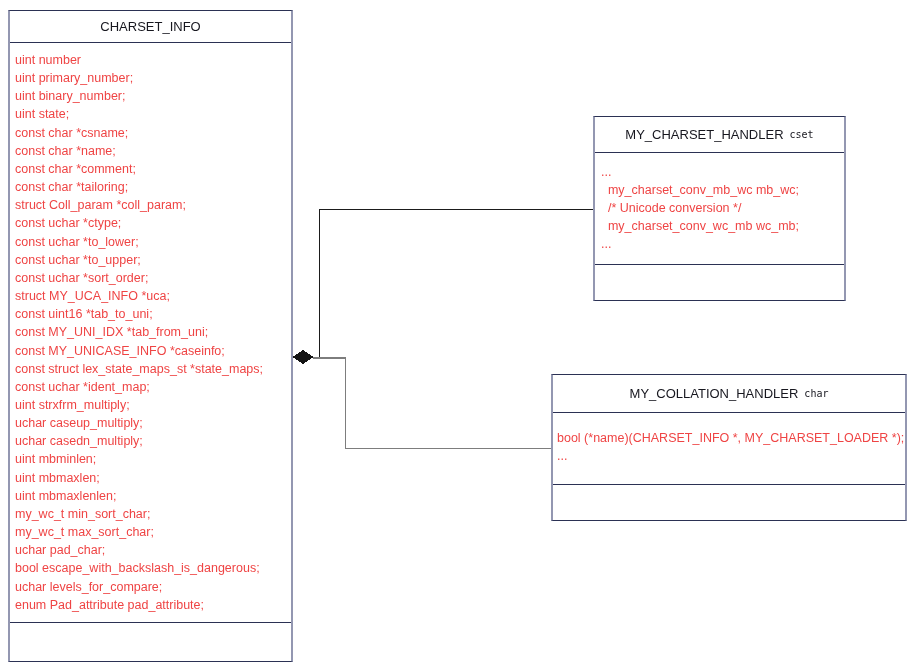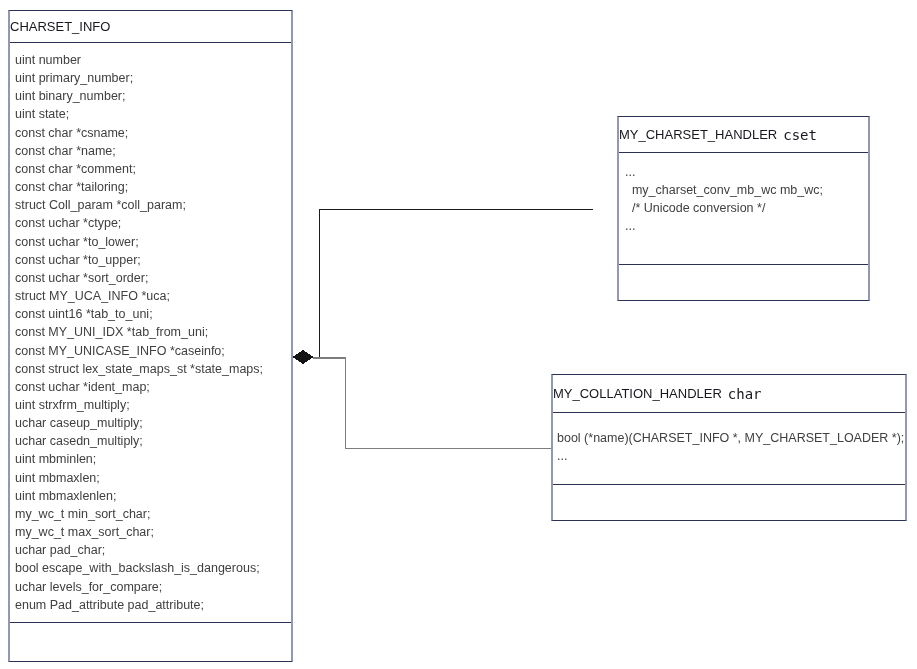--- a/index.html
+++ b/index.html
@@ -33,47 +33,48 @@
     border-right: 2.4px solid #9397b1;
     display: flex;
     flex-direction: column;
     overflow: hidden;
   }
   .uml-title {
     box-sizing: border-box;
     border-bottom: 1.4px solid #2b3154;
     display: flex;
     align-items: center;
+    justify-content: center;
     font-size: 13px;
     color: #17171f;
     white-space: pre;
     flex: none;
   }
   .uml-title .member-name {
     font-family: "DejaVu Sans Mono", "Liberation Mono", monospace;
-    font-size: 14px;
+    font-size: 10px;
   }
   .uml-title .member-name:not(:empty) { margin-left: 6px; }
   .uml-fields {
     box-sizing: border-box;
     border-bottom: 1.4px solid #2b3154;
-    color: #404040;
+    color: #ef4444;
     font-size: 12.5px;
     line-height: 18.15px;
     white-space: pre;
     flex: none;
     overflow: hidden;
   }
   .uml-empty { flex: 1 1 auto; }
 
   #box-charset { left: 8px;   top: 10px;  width: 285px; height: 652px; }
   #box-charset .uml-title  { height: 32px; }
   #box-charset .uml-fields { height: 580px; padding: 8px 2px 0 5px; }
 
-  #box-cset { left: 593px; top: 116px; width: 253px; height: 185px; margin-left: 24px; }
+  #box-cset { left: 593px; top: 116px; width: 253px; height: 185px; }
   #box-cset .uml-title  { height: 36px; }
   #box-cset .uml-fields { height: 112px; padding: 10px 2px 0 6px; line-height: 18px; }
 
   #box-coll { left: 551px; top: 374px; width: 356px; height: 147px; }
   #box-coll .uml-title  { height: 38px; }
   #box-coll .uml-fields { height: 72px; padding: 16px 2px 0 4px; line-height: 18px; }
 </style>
 </head>
 <body>
 
@@ -90,21 +91,21 @@
       <span>CHARSET_INFO</span><span class="member-name"></span>
     </div>
     <div class="uml-fields"><div class="field-line">uint number</div><div class="field-line">uint primary_number;</div><div class="field-line">uint binary_number;</div><div class="field-line">uint state;</div><div class="field-line">const char *csname;</div><div class="field-line">const char *name;</div><div class="field-line">const char *comment;</div><div class="field-line">const char *tailoring;</div><div class="field-line">struct Coll_param *coll_param;</div><div class="field-line">const uchar *ctype;</div><div class="field-line">const uchar *to_lower;</div><div class="field-line">const uchar *to_upper;</div><div class="field-line">const uchar *sort_order;</div><div class="field-line">struct MY_UCA_INFO *uca;</div><div class="field-line">const uint16 *tab_to_uni;</div><div class="field-line">const MY_UNI_IDX *tab_from_uni;</div><div class="field-line">const MY_UNICASE_INFO *caseinfo;</div><div class="field-line">const struct lex_state_maps_st *state_maps;</div><div class="field-line">const uchar *ident_map;</div><div class="field-line">uint strxfrm_multiply;</div><div class="field-line">uchar caseup_multiply;</div><div class="field-line">uchar casedn_multiply;</div><div class="field-line">uint mbminlen;</div><div class="field-line">uint mbmaxlen;</div><div class="field-line">uint mbmaxlenlen;</div><div class="field-line">my_wc_t min_sort_char;</div><div class="field-line">my_wc_t max_sort_char;</div><div class="field-line">uchar pad_char;</div><div class="field-line">bool escape_with_backslash_is_dangerous;</div><div class="field-line">uchar levels_for_compare;</div><div class="field-line">enum Pad_attribute pad_attribute;</div></div>
     <div class="uml-empty"></div>
   </div>
 
   <div class="uml-class" id="box-cset">
     <div class="uml-title">
       <span>MY_CHARSET_HANDLER</span><span class="member-name">cset</span>
     </div>
-    <div class="uml-fields"><div class="field-line">...</div><div class="field-line">  my_charset_conv_mb_wc mb_wc;</div><div class="field-line">  /* Unicode conversion */</div><div class="field-line">...</div></div>
+    <div class="uml-fields"><div class="field-line">...</div><div class="field-line">  my_charset_conv_mb_wc mb_wc;</div><div class="field-line">  /* Unicode conversion */</div><div class="field-line">  my_charset_conv_wc_mb wc_mb;</div><div class="field-line">...</div></div>
     <div class="uml-empty"></div>
   </div>
 
   <div class="uml-class" id="box-coll">
     <div class="uml-title">
       <span>MY_COLLATION_HANDLER</span><span class="member-name">char</span>
     </div>
     <div class="uml-fields"><div class="field-line">bool (*name)(CHARSET_INFO *, MY_CHARSET_LOADER *);</div><div class="field-line">...</div></div>
     <div class="uml-empty"></div>
   </div>

